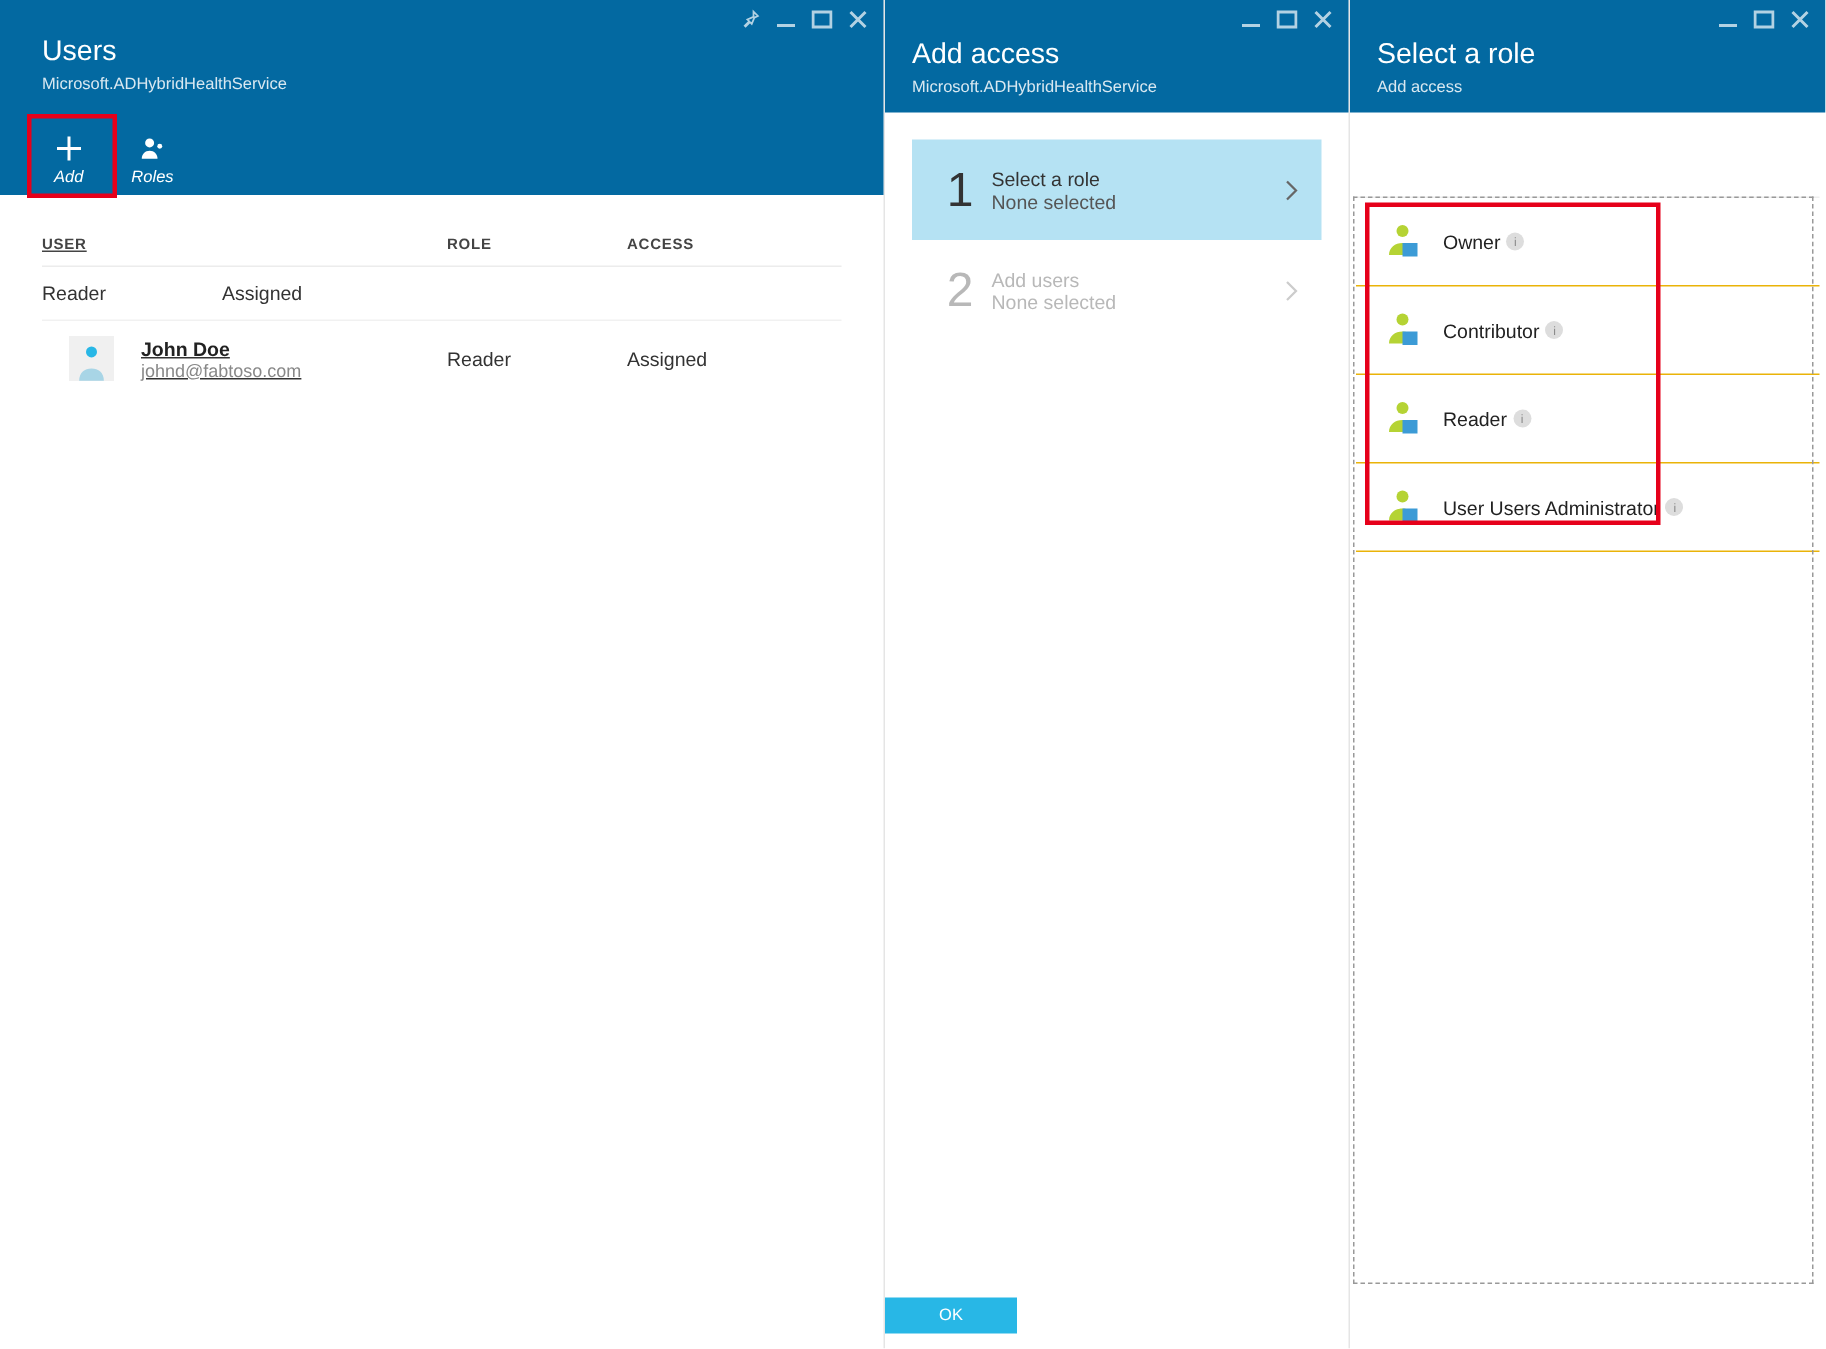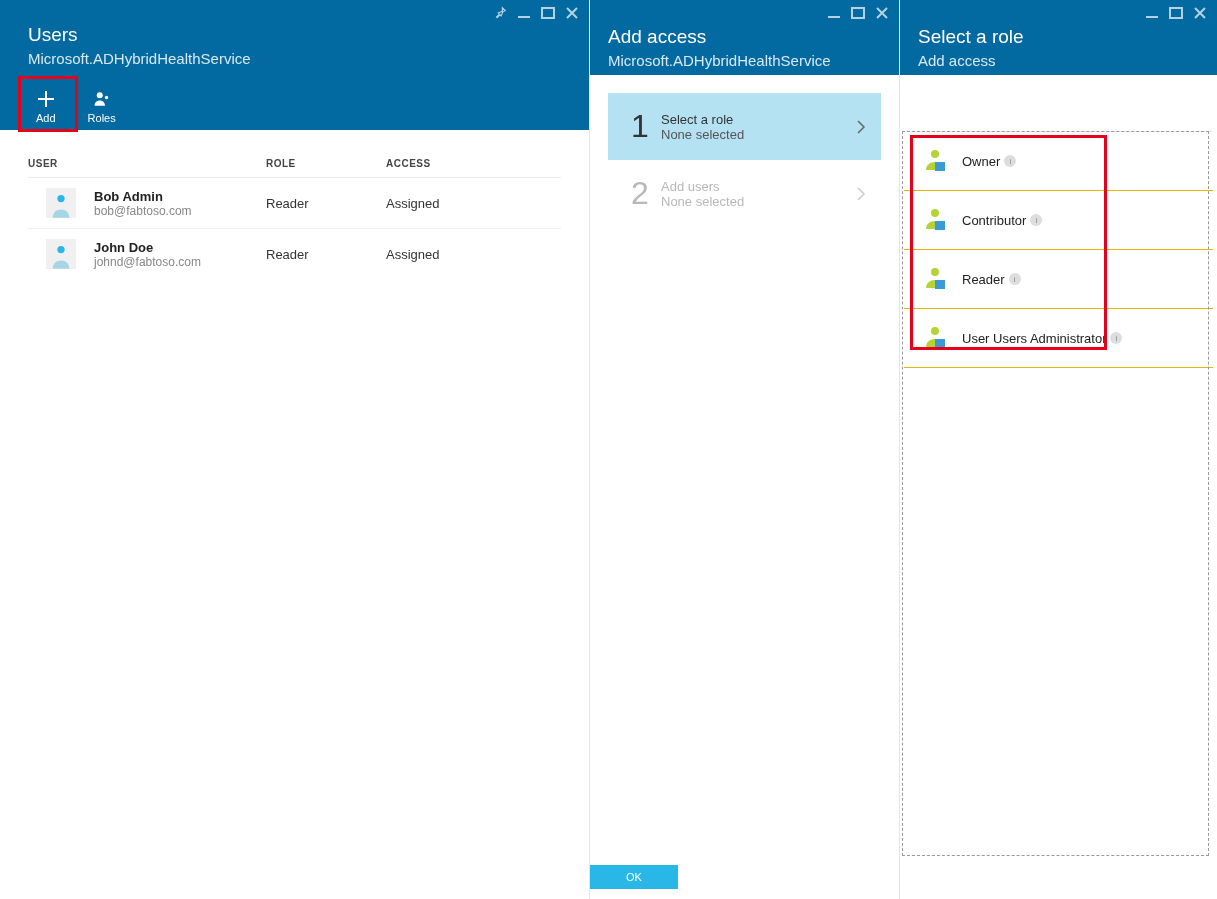--- a/index.html
+++ b/index.html
@@ -8,32 +8,32 @@
   .blade1 { width: 590px; border-right: 1px solid #e5e5e5; }
   .blade2 { width: 310px; border-right: 1px solid #e5e5e5; }
   .blade3 { width: 317px; }
   .hdr { background: #0369a1; color: #fff; position: relative; }
   .blade1 .hdr { height: 130px; }
   .blade2 .hdr, .blade3 .hdr { height: 75px; }
   .hdr-controls { position: absolute; top: 6px; right: 10px; display: flex; gap: 10px; color: rgba(255,255,255,0.7); }
   .hdr-controls span { cursor: pointer; display:inline-block; }
   .hdr-title { font-size: 19px; font-weight: 300; padding: 24px 0 0 28px; color: #fff; }
   .blade2 .hdr-title, .blade3 .hdr-title { padding-top: 26px; padding-left: 18px; }
-  .hdr-sub { font-size: 15px; padding: 4px 0 0 28px; color: rgba(255,255,255,0.85); }
+  .hdr-sub { font-size: 11px; padding: 4px 0 0 28px; color: rgba(255,255,255,0.85); }
   .blade2 .hdr-sub, .blade3 .hdr-sub { padding-left: 18px; }
-  .toolbar { position: absolute; bottom: 0; left: 28px; display: flex; gap: 16px; align-items: flex-end; }
+  .toolbar { position: absolute; bottom: 0; left: 28px; display: flex; gap: 16px; align-items: flex-end; font-style: italic; }
   .tool-btn { display: flex; flex-direction: column; align-items: center; color: #fff; cursor: pointer; padding: 6px 8px 6px 8px; }
   .tool-btn .icon { height: 22px; display:flex; align-items:center; justify-content:center; }
   .tool-btn .lbl { font-size: 11px; margin-top: 2px; }
   .tool-add-wrap { position: relative; }
   .red-box { position: absolute; border: 3px solid #e6001a; pointer-events:none; }
   .body { flex: 1; overflow: auto; }
   .users-table { padding: 28px 28px 0 28px; }
   .thead { display: flex; font-size: 10px; font-weight: 600; color: #444; letter-spacing: .5px; border-bottom: 1px solid #ececec; padding-bottom: 8px; }
-  .col-user { width: 238px; }
+  .col-user { width: 270px; text-decoration: underline; }
   .col-role { width: 120px; }
   .col-access { flex: 1; }
   .trow { display: flex; align-items: center; padding: 10px 0; border-bottom: 1px solid #f1f1f1; font-size: 13px; color: #333; }
   .trow:last-child { border-bottom: none; }
   .avatar { width: 30px; height: 30px; background: #f0f0f0; display:flex; align-items:flex-end; justify-content:center; margin-right: 18px; margin-left: 18px;}
   .uname { font-weight: 600; color: #222; }
   .uemail { font-size: 12px; color: #888; }
   .step-list { padding: 18px; }
   .step { display: flex; align-items: center; padding: 14px 14px; border: 1px solid transparent; position: relative; cursor: pointer; }
   .step.active { background: #b5e2f3; }
@@ -109,32 +109,20 @@
     </div>
   </div>
   <div class="body">
     <div class="users-table">
       <div class="thead">
         <div class="col-user">USER</div>
         <div class="col-role">ROLE</div>
         <div class="col-access">ACCESS</div>
       </div>
       <div class="trow">
-        <div class="col-user" style="display:flex;align-items:center;">
-          <div class="avatar">
-              <svg width="22" height="26" viewBox="0 0 24 28">
-                <circle cx="12" cy="7" r="4" fill="#28b7e6"></circle>
-                <path d="M3 28c0-6 4-9 9-9s9 3 9 9z" fill="#a8d5e6"></path>
-              </svg>
-            </div>
-          <div>
-            <div class="uname">Bob Admin</div>
-            <div class="uemail">bob@fabtoso.com</div>
-          </div>
-        </div>
         <div class="col-role">Reader</div>
         <div class="col-access">Assigned</div>
       </div>
       <div class="trow">
         <div class="col-user" style="display:flex;align-items:center;">
           <div class="avatar">
               <svg width="22" height="26" viewBox="0 0 24 28">
                 <circle cx="12" cy="7" r="4" fill="#28b7e6"></circle>
                 <path d="M3 28c0-6 4-9 9-9s9 3 9 9z" fill="#a8d5e6"></path>
               </svg>

